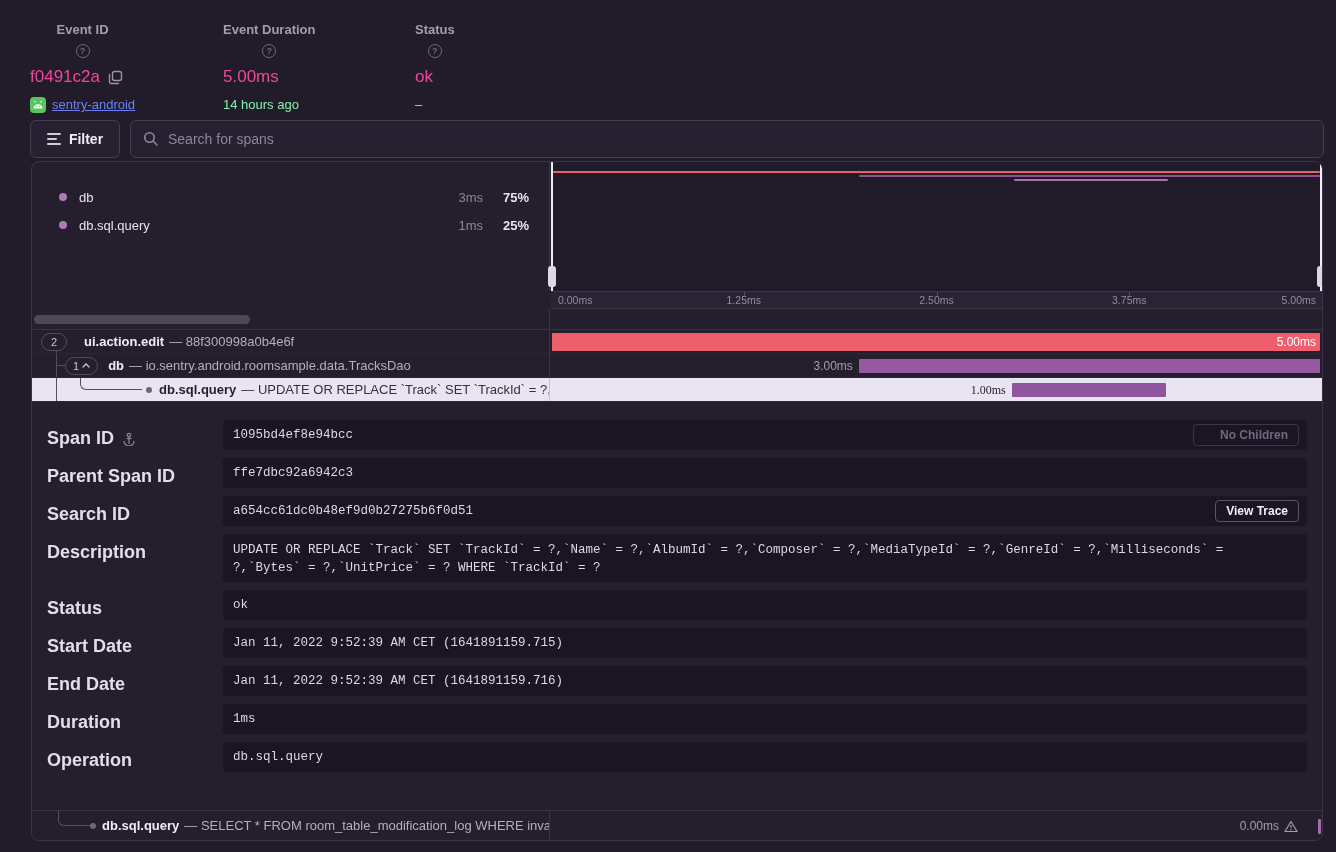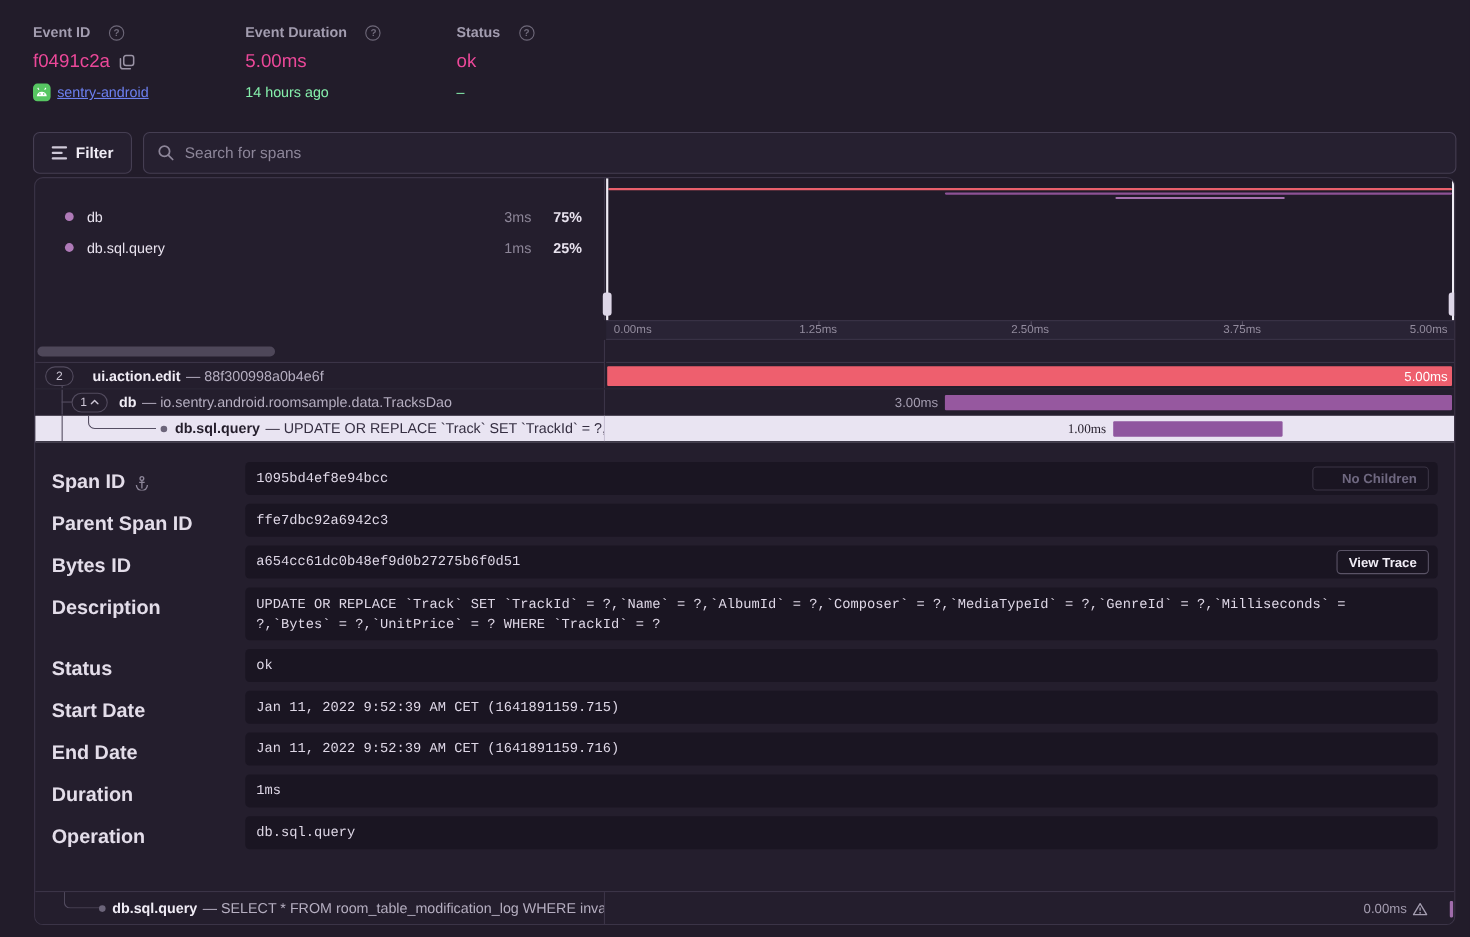--- a/index.html
+++ b/index.html
@@ -8,21 +8,21 @@
     background:#221c2a;
     font-family:"Liberation Sans", sans-serif;
     color:#f0ecf5;
     position:relative;
   }
   .muted { color:#86efac; }
 
   
   .hdr-col { position:absolute; top:22px; }
   .hdr-col.c1 { left:30px; } .hdr-col.c2 { left:223px; } .hdr-col.c3 { left:415px; }
-  .hdr-label { font-size:13px; font-weight:bold; color:#a39db0; display:flex; align-items:center; gap:17px; }
+  .hdr-label { font-size:13px; font-weight:bold; color:#a39db0; display:flex; align-items:center; gap:7px;flex-direction:column; }
   .q-icon { width:14px; height:14px; border:1px solid #6e6879; border-radius:50%; font-size:9px; color:#6e6879;
             display:inline-flex; align-items:center; justify-content:center; font-weight:bold; }
   .hdr-value { font-size:17px; color:#ec4899; margin-top:9px; display:flex; align-items:center; gap:8px; }
   .hdr-sub { font-size:13px; margin-top:10px; display:flex; align-items:flex-start; gap:6px; }
   .link { color:#6d80f1; }
   .android-badge { width:16px; height:16px; border-radius:4px; background:#57c662; display:inline-flex; align-items:center; justify-content:center; }
 
   
   .filter-btn { position:absolute; left:30px; top:120px; width:90px; height:38px; border:1px solid #453e52;
                 border-radius:6px; background:#262030; display:flex; align-items:center; justify-content:center;
@@ -313,21 +313,21 @@
       <div class="dlabel">
           <span>Parent Span ID</span>
         </div>
       <div class="dvalue">
           <span>ffe7dbc92a6942c3</span>
         </div>
     </div>
 
     <div class="drow">
       <div class="dlabel">
-          <span>Bytes ID</span>
+          <span>Search ID</span>
         </div>
       <div class="dvalue">
         <span>a654cc61dc0b48ef9d0b27275b6f0d51</span>
         <button class="box-btn primary">View Trace</button>
       </div>
     </div>
 
     <div class="drow">
       <div class="dlabel">
           <span>Description</span>

